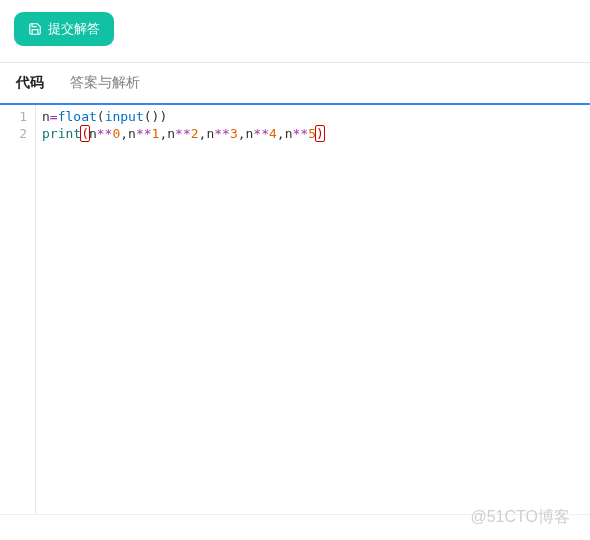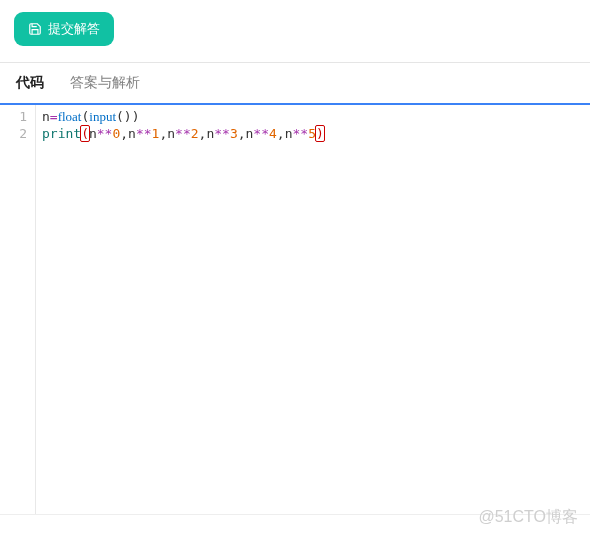--- a/index.html
+++ b/index.html
@@ -70,31 +70,31 @@
     padding: 3px 6px 0;
     font-family: Consolas, Menlo, monospace;
     font-size: 13px;
     line-height: 17px;
     white-space: pre;
     background: #fff;
   }
   .code .line { height: 17px; }
   .c-ident { color: #333; }
   .c-op { color: #a535ad; }
-  .c-builtin { color: #006ec7; font-family: Liberation Serif, serif; }
+  .c-builtin { color: #006ec7; }
   .c-num { color: #e06500; }
   .c-kw { color: #0f766e; }
   .c-paren-err {
     color: #c00;
     outline: 1px solid #c00;
     border-radius: 1px;
   }
   .watermark {
     position: absolute;
-    right: 12px;
+    right: 20px;
     bottom: 12px;
     color: #cfcfcf;
     font-size: 16px;
   }
 </style>
 </head>
 <body>
 
 <div class="toolbar-area">
   <button class="submit-btn">

